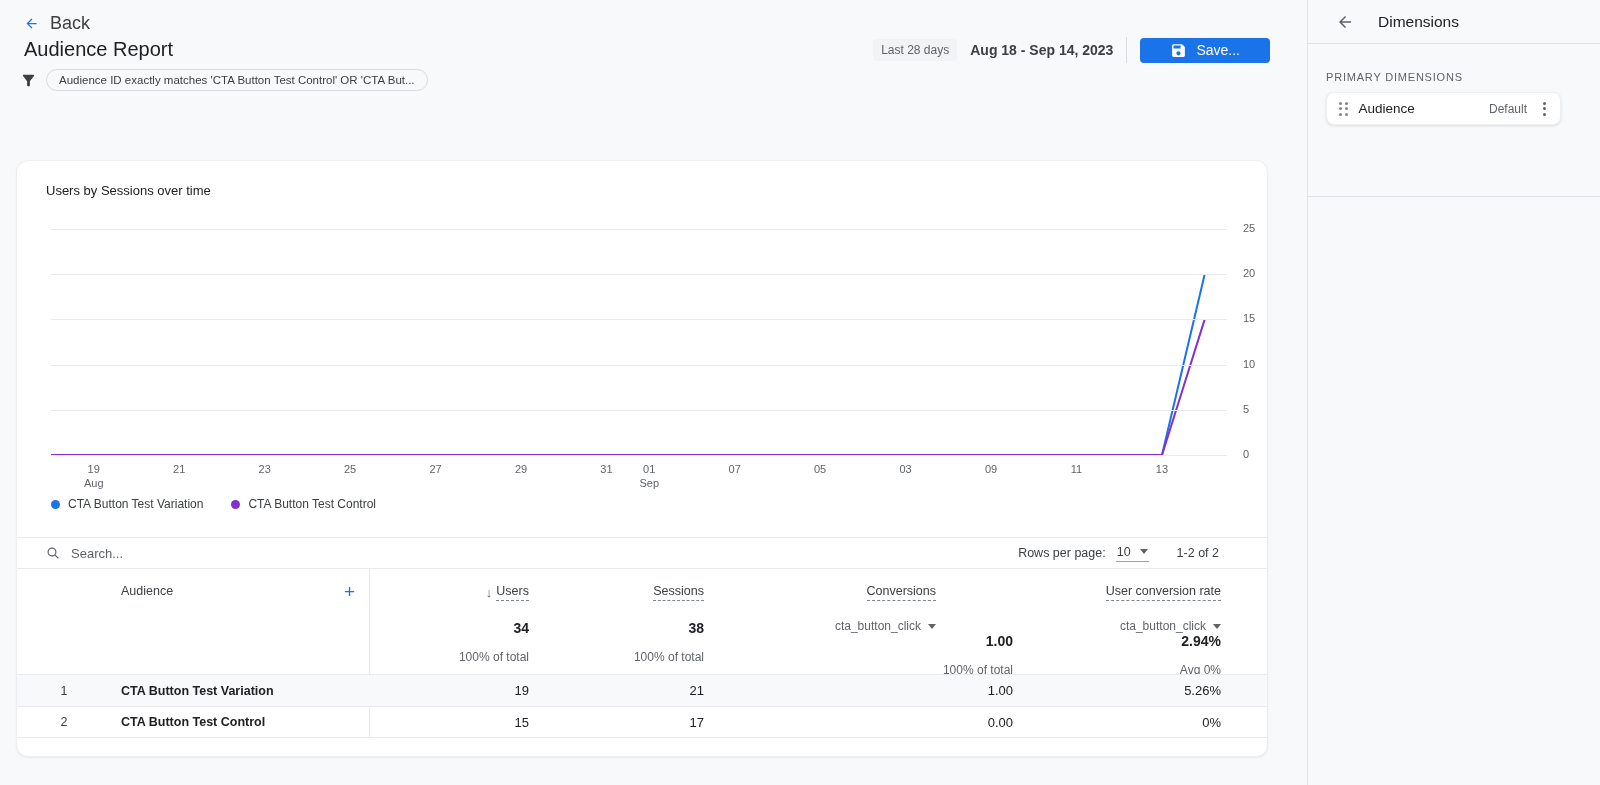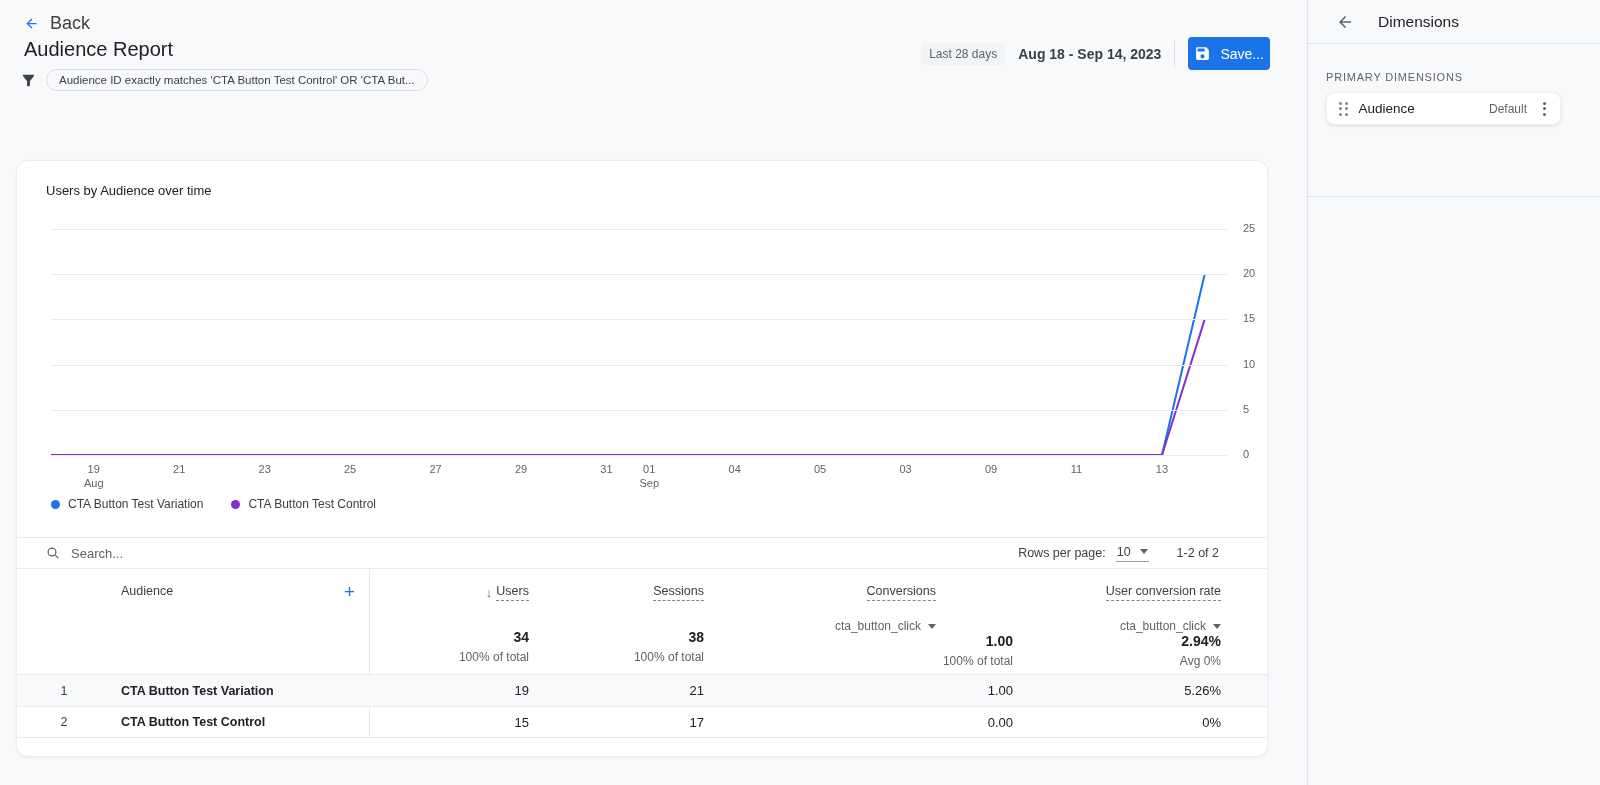--- a/index.html
+++ b/index.html
@@ -12,22 +12,22 @@
     color:#404040; font-size:18px; cursor:pointer; }
   .back-row svg { fill:#1a73e8; }
   .page-title { position:absolute; top:38px; left:24px; font-size:20px; font-weight:400; color:#202124; }
   .filter-row { position:absolute; top:69px; left:20px; display:flex; align-items:center; gap:9px; }
   .filter-chip { height:22px; border:1px solid #dadce0; border-radius:11px; padding:0 12px;
     font-size:11.5px; color:#3c4043; display:flex; align-items:center; background:transparent; }
   .controls { position:absolute; top:37px; right:37px; display:flex; align-items:center; gap:13px; }
   .preset-chip { background:#f1f3f4; color:#5f6368; font-size:12px; padding:4px 8px; border-radius:4px; }
   .date-range { font-size:14px; font-weight:700; color:#3c4043; }
   .vdiv { width:1px; height:26px; background:#dadce0; }
-  .save-btn { background:#1a73e8; color:#fff; height:33px; border:none; border-radius:4px;
-    padding:0 6px; font-size:14px; display:flex; align-items:center; gap:9px; cursor:pointer;
+  .save-btn { background:#1a73e8; color:#fff; height:25px; border:none; border-radius:4px;
+    padding:0 30px; font-size:14px; display:flex; align-items:center; gap:9px; cursor:pointer;
     font-family:inherit; }
 
   
   .card { position:absolute; top:160px; left:16px; width:1252px; height:597px; background:#fff;
     border:1px solid #eceef1; border-radius:12px; box-shadow:0 1px 2px rgba(60,64,67,.08); }
   .chart-title { position:absolute; top:22px; left:29px; font-size:13px; color:#202124; }
 
   
   .plot { position:absolute; left:34px; top:68px; width:1176px; height:226px; }
   .gridline { position:absolute; left:0; right:0; height:1px; background:#e8eaed; }
@@ -66,21 +66,21 @@
   .plus { color:#1a73e8; font-size:19px; line-height:16px; cursor:pointer; }
   .h-metric { display:flex; flex-direction:column; align-items:flex-end; padding-top:15px; height:106px; }
   .h-lblwrap { display:flex; flex-direction:column; align-items:flex-end; }
   .h-label { font-size:12.5px; color:#3c4043; display:flex; align-items:center; gap:4px; cursor:pointer; }
   .dashed { border-bottom:1px dashed #80868b; padding-bottom:2px; }
   .sort-arrow { color:#5f6368; font-size:13px; }
   .h-sub { margin-top:18px; font-size:12px; color:#5f6368; display:flex; align-items:center; gap:7px;
     cursor:pointer; }
   .h-total { margin-top:auto; text-align:right; padding-bottom:11px; }
   .h-total-num { font-size:14px; font-weight:700; color:#202124; }
-  .h-total-note { font-size:12px; color:#5f6368; margin-top:5px; }
+  .h-total-note { font-size:12px; color:#5f6368; margin-top:14px; }
   .pad-conv { padding-right:77px; }
   .v-divider { position:absolute; left:352px; top:407px; width:1px; height:170px; background:#e8eaed; }
 
   .t-row { position:absolute; left:0; width:100%; height:32px; align-items:center;
     border-top:1px solid #e8eaed; font-size:13px; color:#202124; }
   .t-row.last { border-bottom:1px solid #e8eaed; }
   .row-odd { background:#f8f9fa; }
   .cell-num { text-align:center; color:#3c4043; font-size:12.5px; }
   .cell-name { font-weight:700; padding-left:10px; font-size:12.5px; }
   .cell-val { text-align:right; }
@@ -135,21 +135,21 @@
     <span class="vdiv"></span>
     <button class="save-btn">
       <svg width="17" height="17" viewBox="0 0 24 24">
           <path fill="#fff" d="M17 3H5c-1.11 0-2 .9-2 2v14c0 1.1.89 2 2 2h14c1.1 0 2-.9 2-2V7l-4-4zm-5 16c-1.66 0-3-1.34-3-3s1.34-3 3-3 3 1.34 3 3-1.34 3-3 3zm3-10H5V5h10v4z"></path>
         </svg>
       <span>Save...</span>
     </button>
   </div>
 
   <div class="card">
-    <div class="chart-title">Users by Audience over time</div>
+    <div class="chart-title">Users by Sessions over time</div>
 
     <div class="plot">
       <svg width="1176" height="226">
           <polyline points="0.0,226.0 1111.0,226.0 1153.7,45.2" fill="none" stroke="#1a73e8" stroke-width="2"></polyline>
           <polyline points="0.0,226.0 1111.0,226.0 1153.7,90.4" fill="none" stroke="#8430ce" stroke-width="2"></polyline>
         </svg>
     <div class="gridline" style="top: 226px;"></div>
         <div class="gridline" style="top: 180.8px;"></div>
         <div class="gridline" style="top: 135.6px;"></div>
         <div class="gridline" style="top: 90.4px;"></div>
@@ -185,21 +185,21 @@
           <div>29</div>
         </div>
         <div class="x-tick" style="left: 555.49px;">
           <div>31</div>
         </div>
         <div class="x-tick" style="left: 598.22px;">
           <div>01</div>
           <div>Sep</div>
         </div>
         <div class="x-tick" style="left: 683.68px;">
-          <div>04</div>
+          <div>07</div>
         </div>
         <div class="x-tick" style="left: 769.14px;">
           <div>05</div>
         </div>
         <div class="x-tick" style="left: 854.6px;">
           <div>03</div>
         </div>
         <div class="x-tick" style="left: 940.06px;">
           <div>09</div>
         </div>

